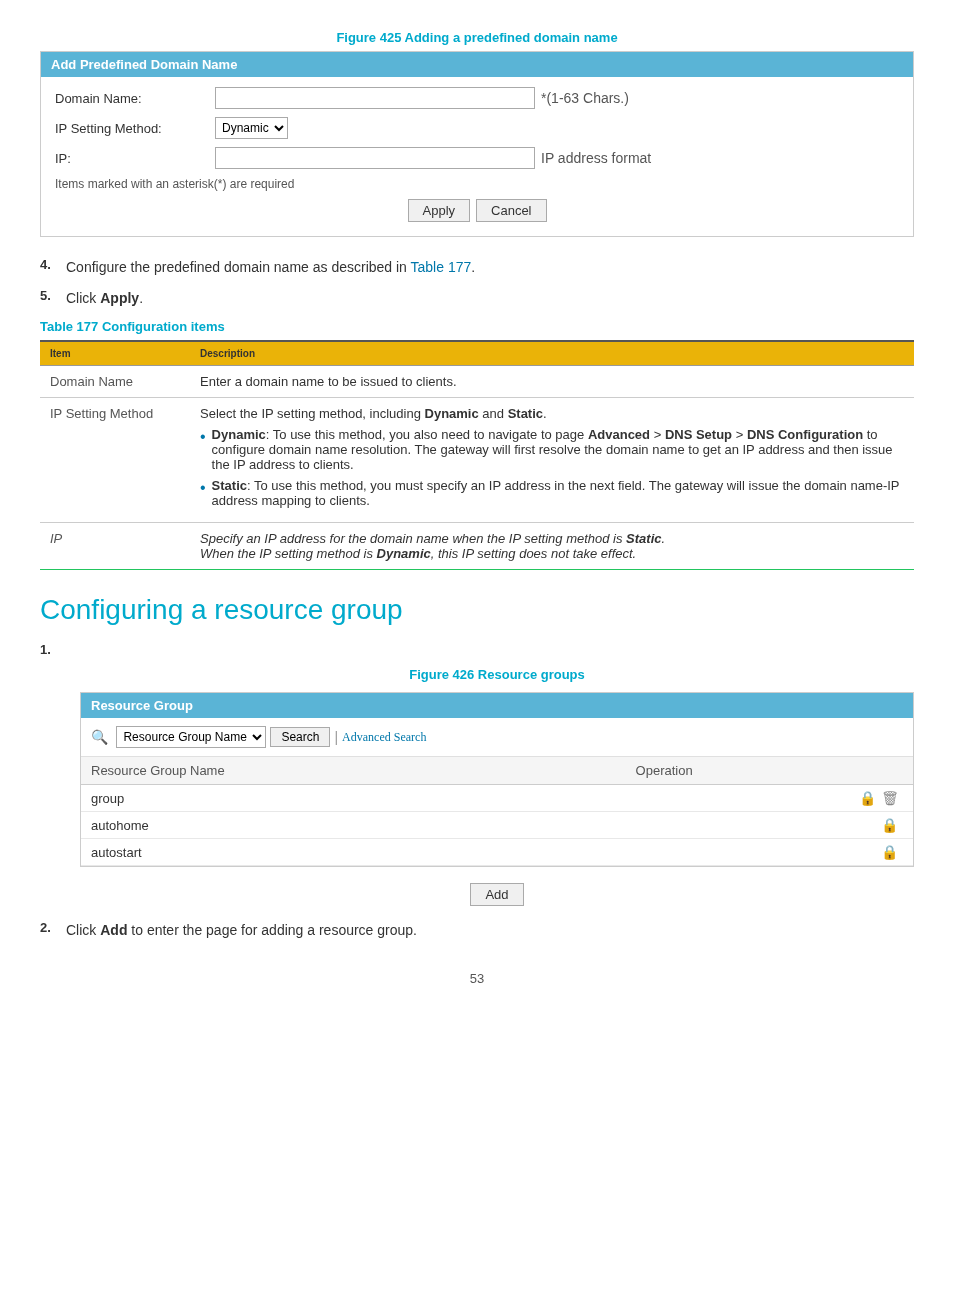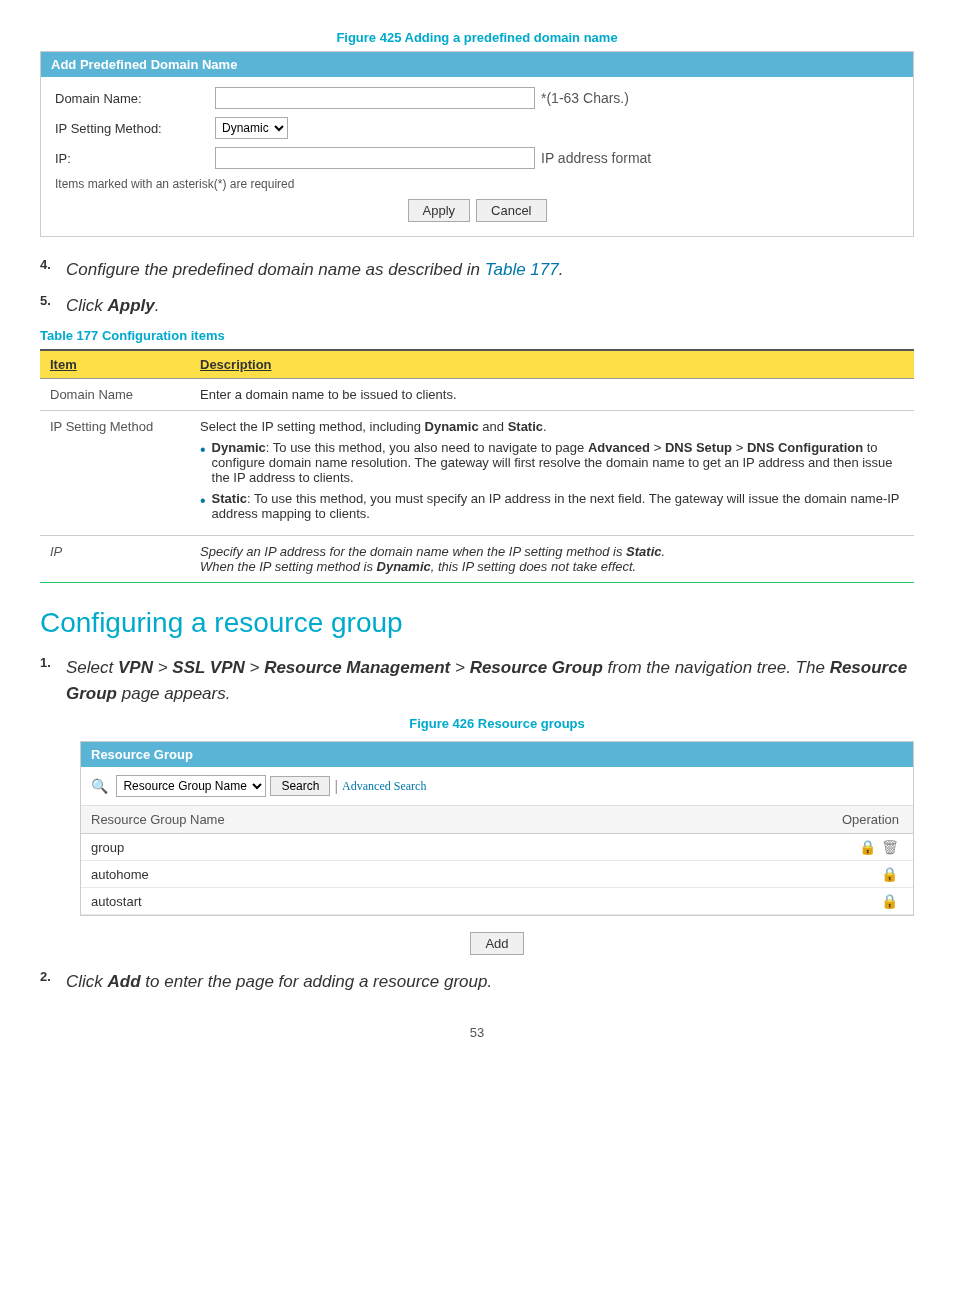--- a/index.html
+++ b/index.html
@@ -105,24 +105,23 @@
     }
 
     .step-num {
       font-size: 13px;
       font-weight: bold;
       color: #333;
       min-width: 16px;
     }
 
     .step-text {
-      font-size: 17px;
+      font-size: 14px;
       color: #333;
       line-height: 1.5;
-      font-style: italic;
     }
 
     .step-text a, .step-text .link {
       color: #0077aa;
       text-decoration: none;
     }
 
     .step-text strong { font-weight: bold; }
 
     
@@ -133,28 +132,27 @@
       margin-bottom: 6px;
     }
 
     .config-table {
       width: 100%;
       border-collapse: collapse;
       margin-bottom: 20px;
     }
 
     .config-table th {
-      background: #fde047;
+      background: #eab308;
       border-top: 2px solid #555;
       border-bottom: 1px solid #999;
       padding: 6px 10px;
       text-align: left;
-      font-size: 13px;
-      font-weight: bold;
-      text-decoration: underline;
+      font-size: 10px;
+      font-weight: bold;
     }
 
     .config-table td {
       border-bottom: 1px solid #ccc;
       padding: 8px 10px;
       font-size: 13px;
       vertical-align: top;
     }
 
     .config-table tr:last-child td {
@@ -390,23 +388,20 @@
         </td>
       </tr>
     </tbody>
   </table>
 </div>
 
 <h1 class="section-heading">Configuring a resource group</h1>
 
 <div class="step">
   <span class="step-num">1.</span>
-  <span class="step-text">
-    Select <strong>VPN</strong> &gt; <strong>SSL VPN</strong> &gt; <strong>Resource Management</strong> &gt; <strong>Resource Group</strong> from the navigation tree. The <strong>Resource Group</strong> page appears.
-  </span>
 </div>
 
 <div style="margin-left: 40px;">
   <div class="figure-title">Figure 426 Resource groups</div>
 
   <div class="resource-panel">
     <div class="resource-panel-header">Resource Group</div>
     <div class="resource-panel-body">
       <div class="resource-search-bar">
         <span class="search-icon-placeholder">🔍</span>
@@ -414,21 +409,21 @@
           <option>Resource Group Name</option>
         </select>
         <button class="resource-search-btn">Search</button>
         <span style="color:#999;"> | </span>
         <a class="resource-search-adv" href="#">Advanced Search</a>
       </div>
       <table class="resource-table">
         <thead>
           <tr>
             <th>Resource Group Name</th>
-            <th style="text-align:right; padding-right:14px;">Operation</th>
+            <th style="padding-right:14px;">Operation</th>
           </tr>
         </thead>
         <tbody>
           <tr>
             <td>group</td>
             <td class="op-cell">
               <div class="op-icons">
                 <span class="icon-lock" title="Edit">🔒</span>
                 <span class="icon-lock" title="Delete" style="color:#888;">🗑</span>
               </div>

